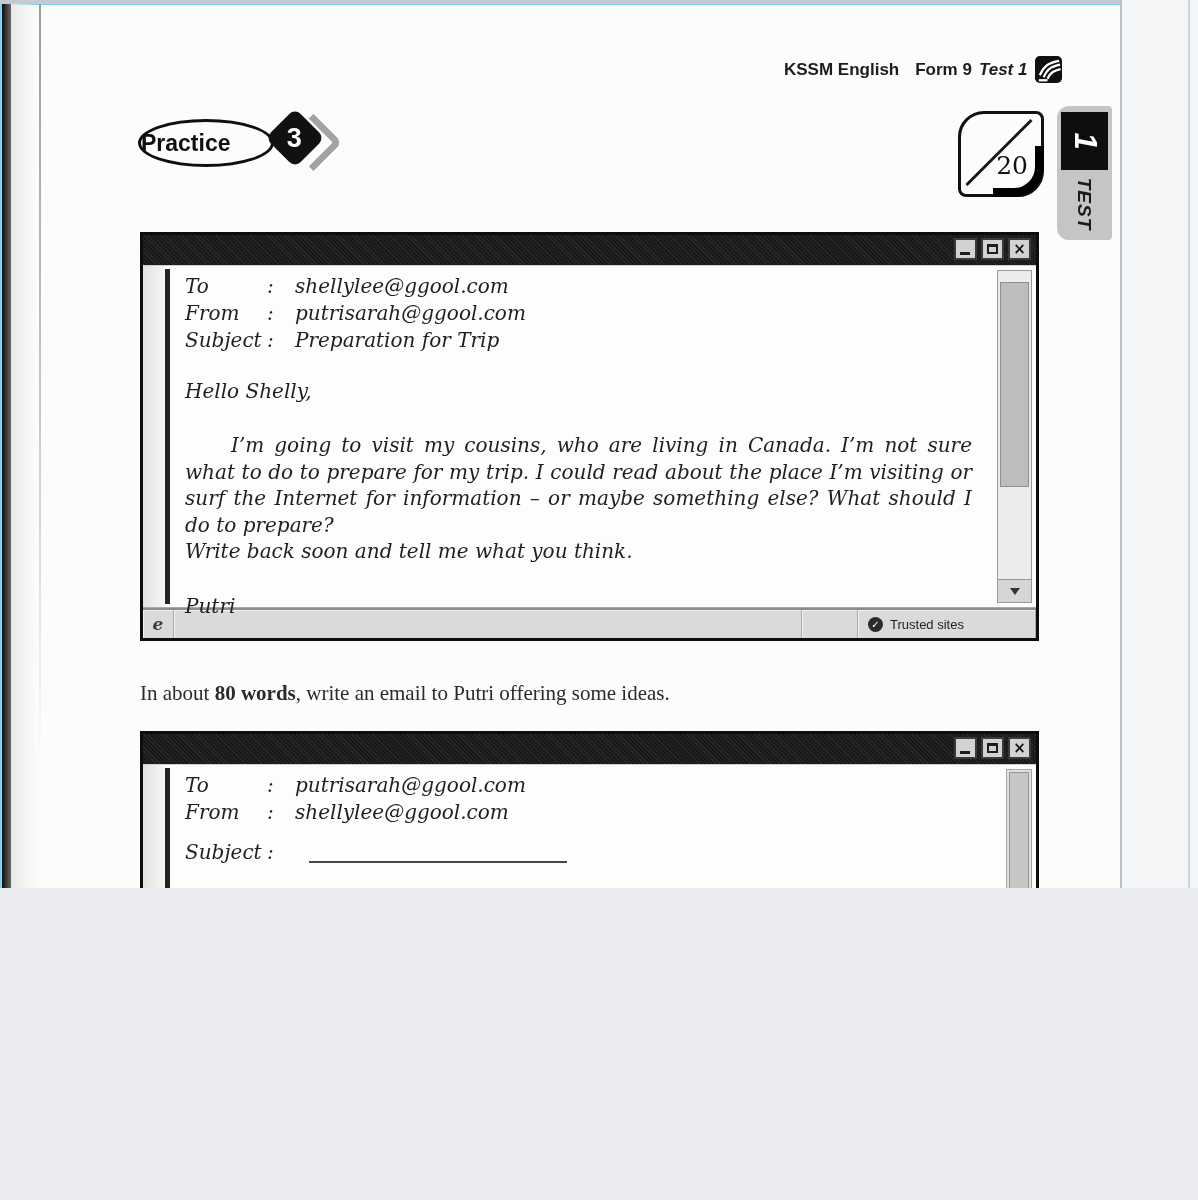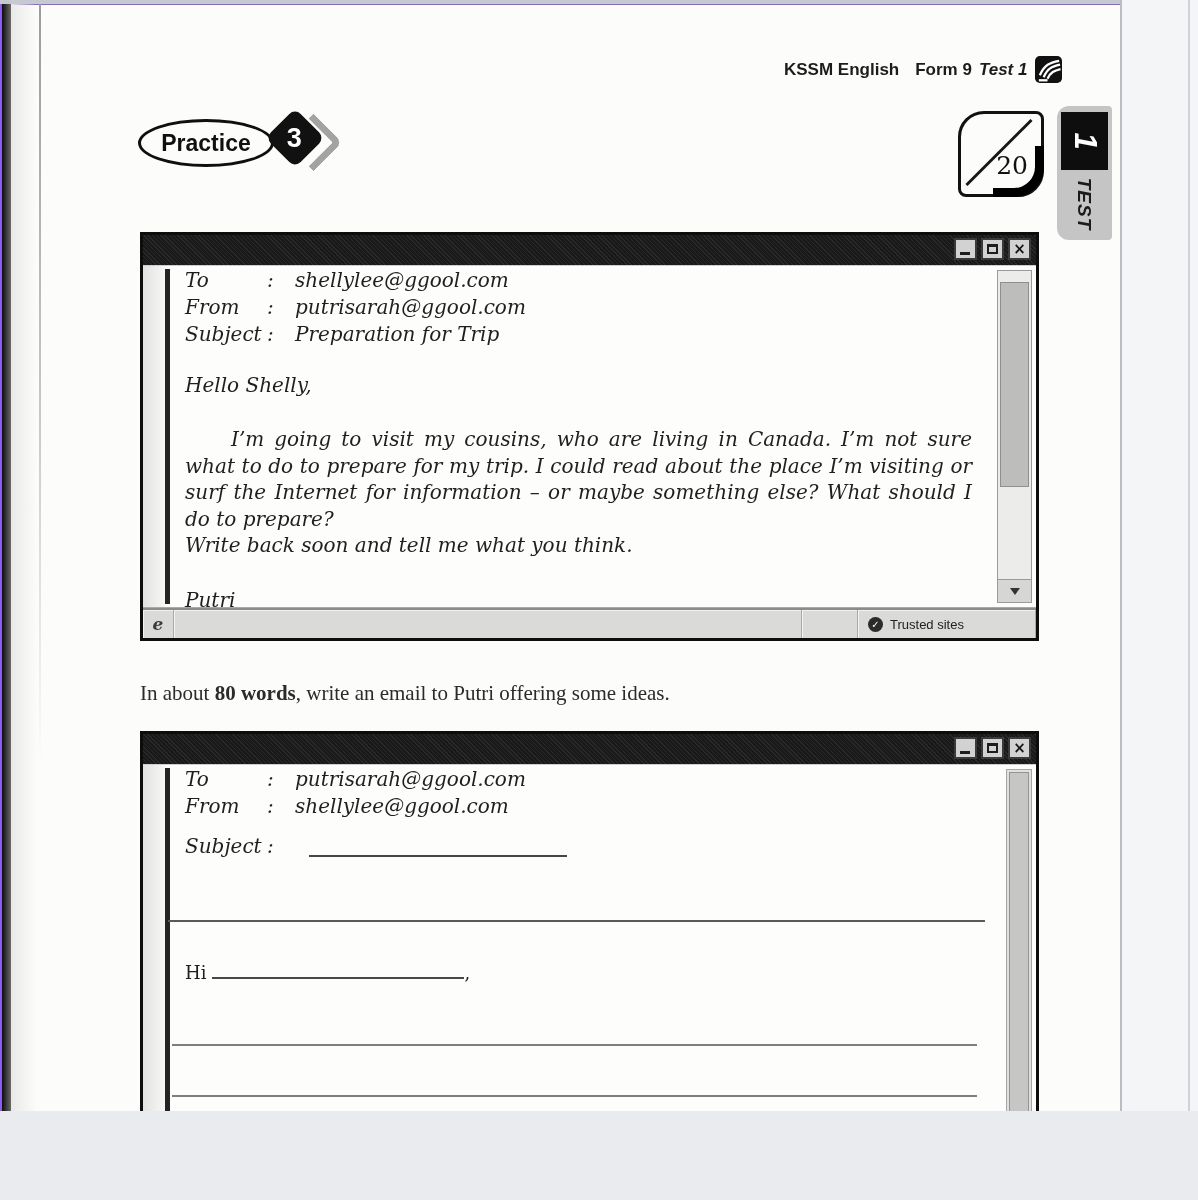--- a/index.html
+++ b/index.html
@@ -1,17 +1,17 @@
 <!DOCTYPE html>
 <html><head>
 <meta charset="utf-8">
 <style>
   html,body{margin:0;padding:0;}
   body{width:1198px;height:1200px;background:#e9ebee;font-family:"DejaVu Serif",serif;}
-  .canvas{position:relative;width:1198px;height:1111px;overflow:hidden;background:#8b5cf6;}
+  .canvas{position:relative;width:1198px;height:888px;overflow:hidden;background:#7dd3fc;}
 
   
   .page{position:absolute;left:11px;top:5px;width:1110px;height:1195px;background:#fcfcfb;}
   .scan-topline{position:absolute;left:0;top:0;width:1198px;height:4px;background:#c6cad0;}
   .scan-leftstrip{position:absolute;left:2px;top:4px;width:9px;height:1196px;background:linear-gradient(90deg,#0c0c0c,#6a6a6a);}
   .scan-leftshade{position:absolute;left:11px;top:4px;width:26px;height:1196px;background:linear-gradient(90deg,#e9e9e8,rgba(255,255,255,0));}
   .scan-curl{position:absolute;left:39px;top:4px;width:2px;height:760px;background:linear-gradient(180deg,#9c9c9c,#c9c9c9 55%,rgba(200,200,200,0));}
   .scan-rightedge{position:absolute;left:1120px;top:0;width:2px;height:1200px;background:#b9bec5;}
   .scan-rightgutter{position:absolute;left:1122px;top:0;width:76px;height:1200px;background:#f4f5f7;}
   .scan-rightline{position:absolute;left:1188px;top:0;width:2px;height:1200px;background:#cfd3d9;}
@@ -20,21 +20,21 @@
   .doc-header{position:absolute;left:784px;top:56px;display:flex;align-items:center;gap:0;
     font-family:"Liberation Sans",sans-serif;font-weight:bold;color:#1c1c1c;font-size:17px;}
   .doc-header .h-title{margin-right:16px;}
   .doc-header .h-form{margin-right:7px;}
   .doc-header .h-test{font-style:italic;margin-right:8px;}
   .logo{width:27px;height:27px;flex:0 0 auto;}
 
   
   .badge{position:absolute;left:138px;top:110px;width:210px;height:60px;}
   .badge-oval{position:absolute;left:0;top:9px;width:130px;height:42px;border:3.5px solid #0f0f0f;border-radius:50%;
-    display:flex;align-items:center;justify-content:center;background:#fcfcfb;z-index:2;
+    display:flex;align-items:center;background:#fcfcfb;z-index:2;
     font-family:"Liberation Sans",sans-serif;font-weight:bold;font-size:23px;color:#101010;}
   .badge-chevron{position:absolute;left:155px;top:12px;width:34px;height:34px;border-top:7px solid #a3a3a3;
     border-right:7px solid #a3a3a3;transform:rotate(45deg);border-top-right-radius:8px;z-index:1;}
   .badge-diamond{position:absolute;left:136px;top:7px;width:42px;height:42px;background:#111;border-radius:8px;
     transform:rotate(45deg);z-index:3;display:flex;align-items:center;justify-content:center;}
   .badge-diamond span{transform:rotate(-45deg);color:#fff;font-family:"Liberation Sans",sans-serif;
     font-weight:bold;font-size:27px;}
 
   
   .score{position:absolute;left:958px;top:111px;width:80px;height:80px;border:3px solid #111;
@@ -73,21 +73,21 @@
   .glyph-max{width:11px;height:10px;border:2px solid #1d1d1d;border-top-width:3px;box-sizing:border-box;}
   .glyph-close{font-family:"DejaVu Sans",sans-serif;font-weight:bold;font-size:15px;color:#141414;line-height:1;}
 
   .content{position:relative;background:#fdfdfc;border-top:1px solid #cfcfcf;}
   .content1{height:341px;border-bottom:1px solid #a9a9a9;}
   .content2{height:437px;}
   .inner-left{position:absolute;left:0;top:0;bottom:0;width:22px;background:linear-gradient(90deg,#e2e2e0,#f7f7f5);}
   .frame-bar{position:absolute;left:22px;top:3px;bottom:3px;width:5px;background:#242424;}
 
   .email-text{position:absolute;left:42px;top:0;right:64px;color:#1f1f1f;font-style:italic;font-size:20px;}
-  .fields{padding-top:1px;}
+  .fields{padding-top:7px;}
   .frow{display:flex;line-height:27px;}
   .flabel{width:82px;}
   .fcolon{width:28px;}
   .greeting{margin-top:24px;line-height:27px;}
   .para{margin-top:27px;line-height:26.5px;text-indent:46px;text-align:justify;}
   .closeline{line-height:26.5px;}
   .signature{margin-top:28px;line-height:27px;}
 
   
   .sbar1{position:absolute;right:4px;top:4px;bottom:4px;width:35px;background:#ececeb;border:1px solid #9a9a9a;box-sizing:border-box;}

